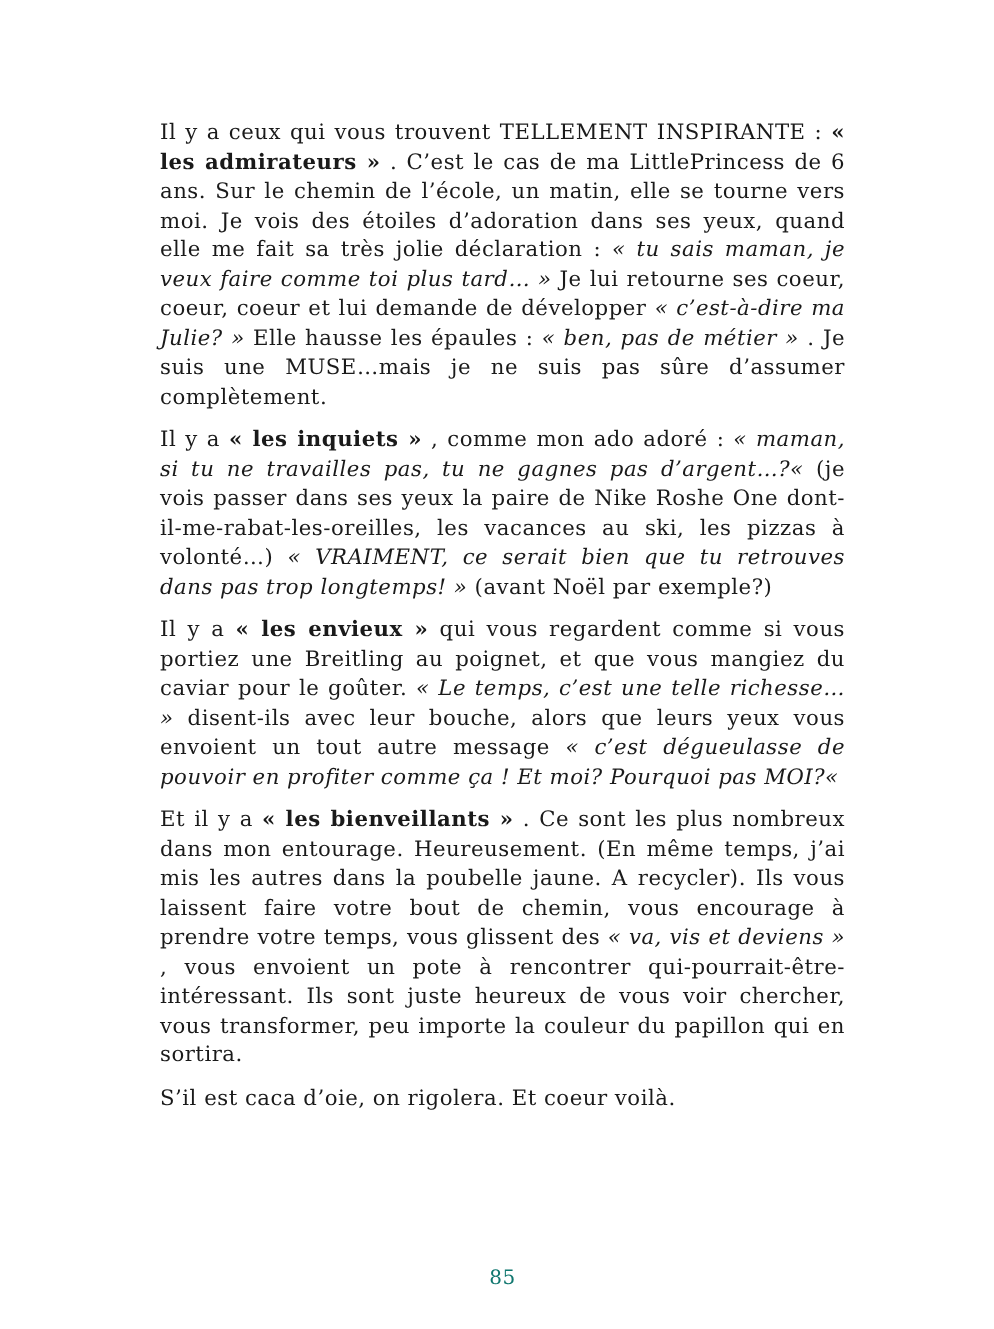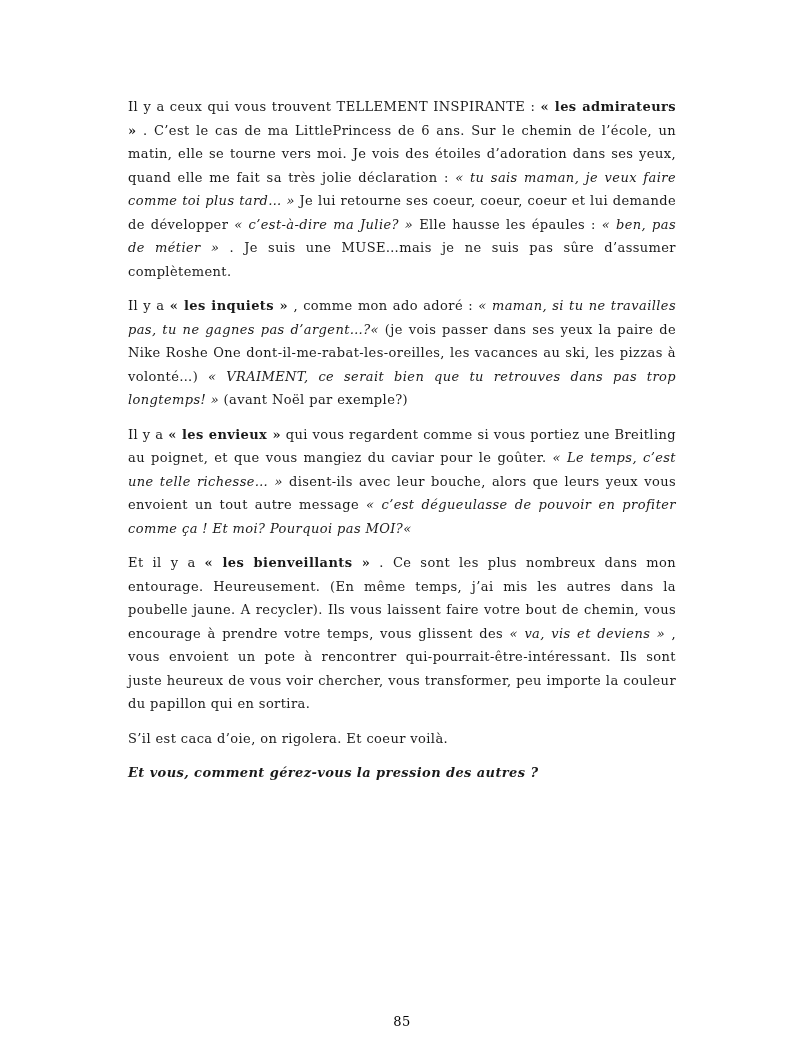--- a/index.html
+++ b/index.html
@@ -18,53 +18,52 @@
     overflow: hidden;
   }
   .text-body {
     position: absolute;
     left: 128px;
     top: 95px;
     width: 548px;
   }
   .para {
     margin: 0 0 11px 0;
-    font-size: 13px;
+    font-size: 17px;
     line-height: 23.5px;
     letter-spacing: 0.4px;
     text-align: justify;
     text-justify: inter-word;
   }
   .para:last-child {
     margin-bottom: 0;
   }
   .run.normal { font-weight: normal; font-style: normal; }
   .run.bold { font-weight: bold; font-style: normal; }
   .run.italic { font-weight: normal; font-style: italic; }
   .run.bold-italic { font-weight: bold; font-style: italic; }
   .page-footer {
     position: absolute;
     left: 128px;
     width: 548px;
     top: 1014px;
     text-align: center;
-    font-size: 13px;
+    font-size: 16px;
     line-height: 16px;
-    color: #000000;
+    color: #0f766e;
     letter-spacing: 0.5px;
   }
 </style>
 </head>
 <body>
 
 <div class="page">
   <div class="text-body">
       <p class="para"><span class="run normal">Il y a ceux qui vous trouvent TELLEMENT INSPIRANTE : </span><span class="run bold">« les admirateurs »</span><span class="run normal"> . C’est le cas de ma LittlePrincess de 6 ans. Sur le chemin de l’école, un matin, elle se tourne vers moi. Je vois des étoiles d’adoration dans ses yeux, quand elle me fait sa très jolie déclaration : </span><span class="run italic">« tu sais maman, je veux faire comme toi plus tard… »</span><span class="run normal"> Je lui retourne ses coeur, coeur, coeur et lui demande de développer </span><span class="run italic">« c’est-à-dire ma Julie? »</span><span class="run normal"> Elle hausse les épaules : </span><span class="run italic">« ben, pas de métier »</span><span class="run normal"> . Je suis une MUSE…mais je ne suis pas sûre d’assumer complètement.</span></p>
       <p class="para"><span class="run normal">Il y a </span><span class="run bold">« les inquiets »</span><span class="run normal"> , comme mon ado adoré : </span><span class="run italic">« maman, si tu ne travailles pas, tu ne gagnes pas d’argent…?« </span><span class="run normal"> (je vois passer dans ses yeux la paire de Nike Roshe One dont-il-me-rabat-les-oreilles, les vacances au ski, les pizzas à volonté…) </span><span class="run italic">« VRAIMENT, ce serait bien que tu retrouves dans pas trop longtemps! »</span><span class="run normal"> (avant Noël par exemple?)</span></p>
       <p class="para"><span class="run normal">Il y a </span><span class="run bold">« les envieux »</span><span class="run normal"> qui vous regardent comme si vous portiez une Breitling au poignet, et que vous mangiez du caviar pour le goûter. </span><span class="run italic">« Le temps, c’est une telle richesse… »</span><span class="run normal"> disent-ils avec leur bouche, alors que leurs yeux vous envoient un tout autre message </span><span class="run italic">« c’est dégueulasse de pouvoir en profiter comme ça ! Et moi? Pourquoi pas MOI?«</span></p>
       <p class="para"><span class="run normal">Et il y a </span><span class="run bold">« les bienveillants »</span><span class="run normal"> . Ce sont les plus nombreux dans mon entourage. Heureusement. (En même temps, j’ai mis les autres dans la poubelle jaune. A recycler). Ils vous laissent faire votre bout de chemin, vous encourage à prendre votre temps, vous glissent des </span><span class="run italic">« va, vis et deviens »</span><span class="run normal"> , vous envoient un pote à rencontrer qui-pourrait-être-intéressant. Ils sont juste heureux de vous voir chercher, vous transformer, peu importe la couleur du papillon qui en sortira.</span></p>
       <p class="para"><span class="run normal">S’il est caca d’oie, on rigolera. Et coeur voilà.</span></p>
-      <p class="para"><span class="run bold-italic">Et vous, comment gérez-vous la pression des autres ?</span></p>
     </div>
   <div class="page-footer">
     <span>85</span>
   </div>
 </div>
 
 </body></html>

